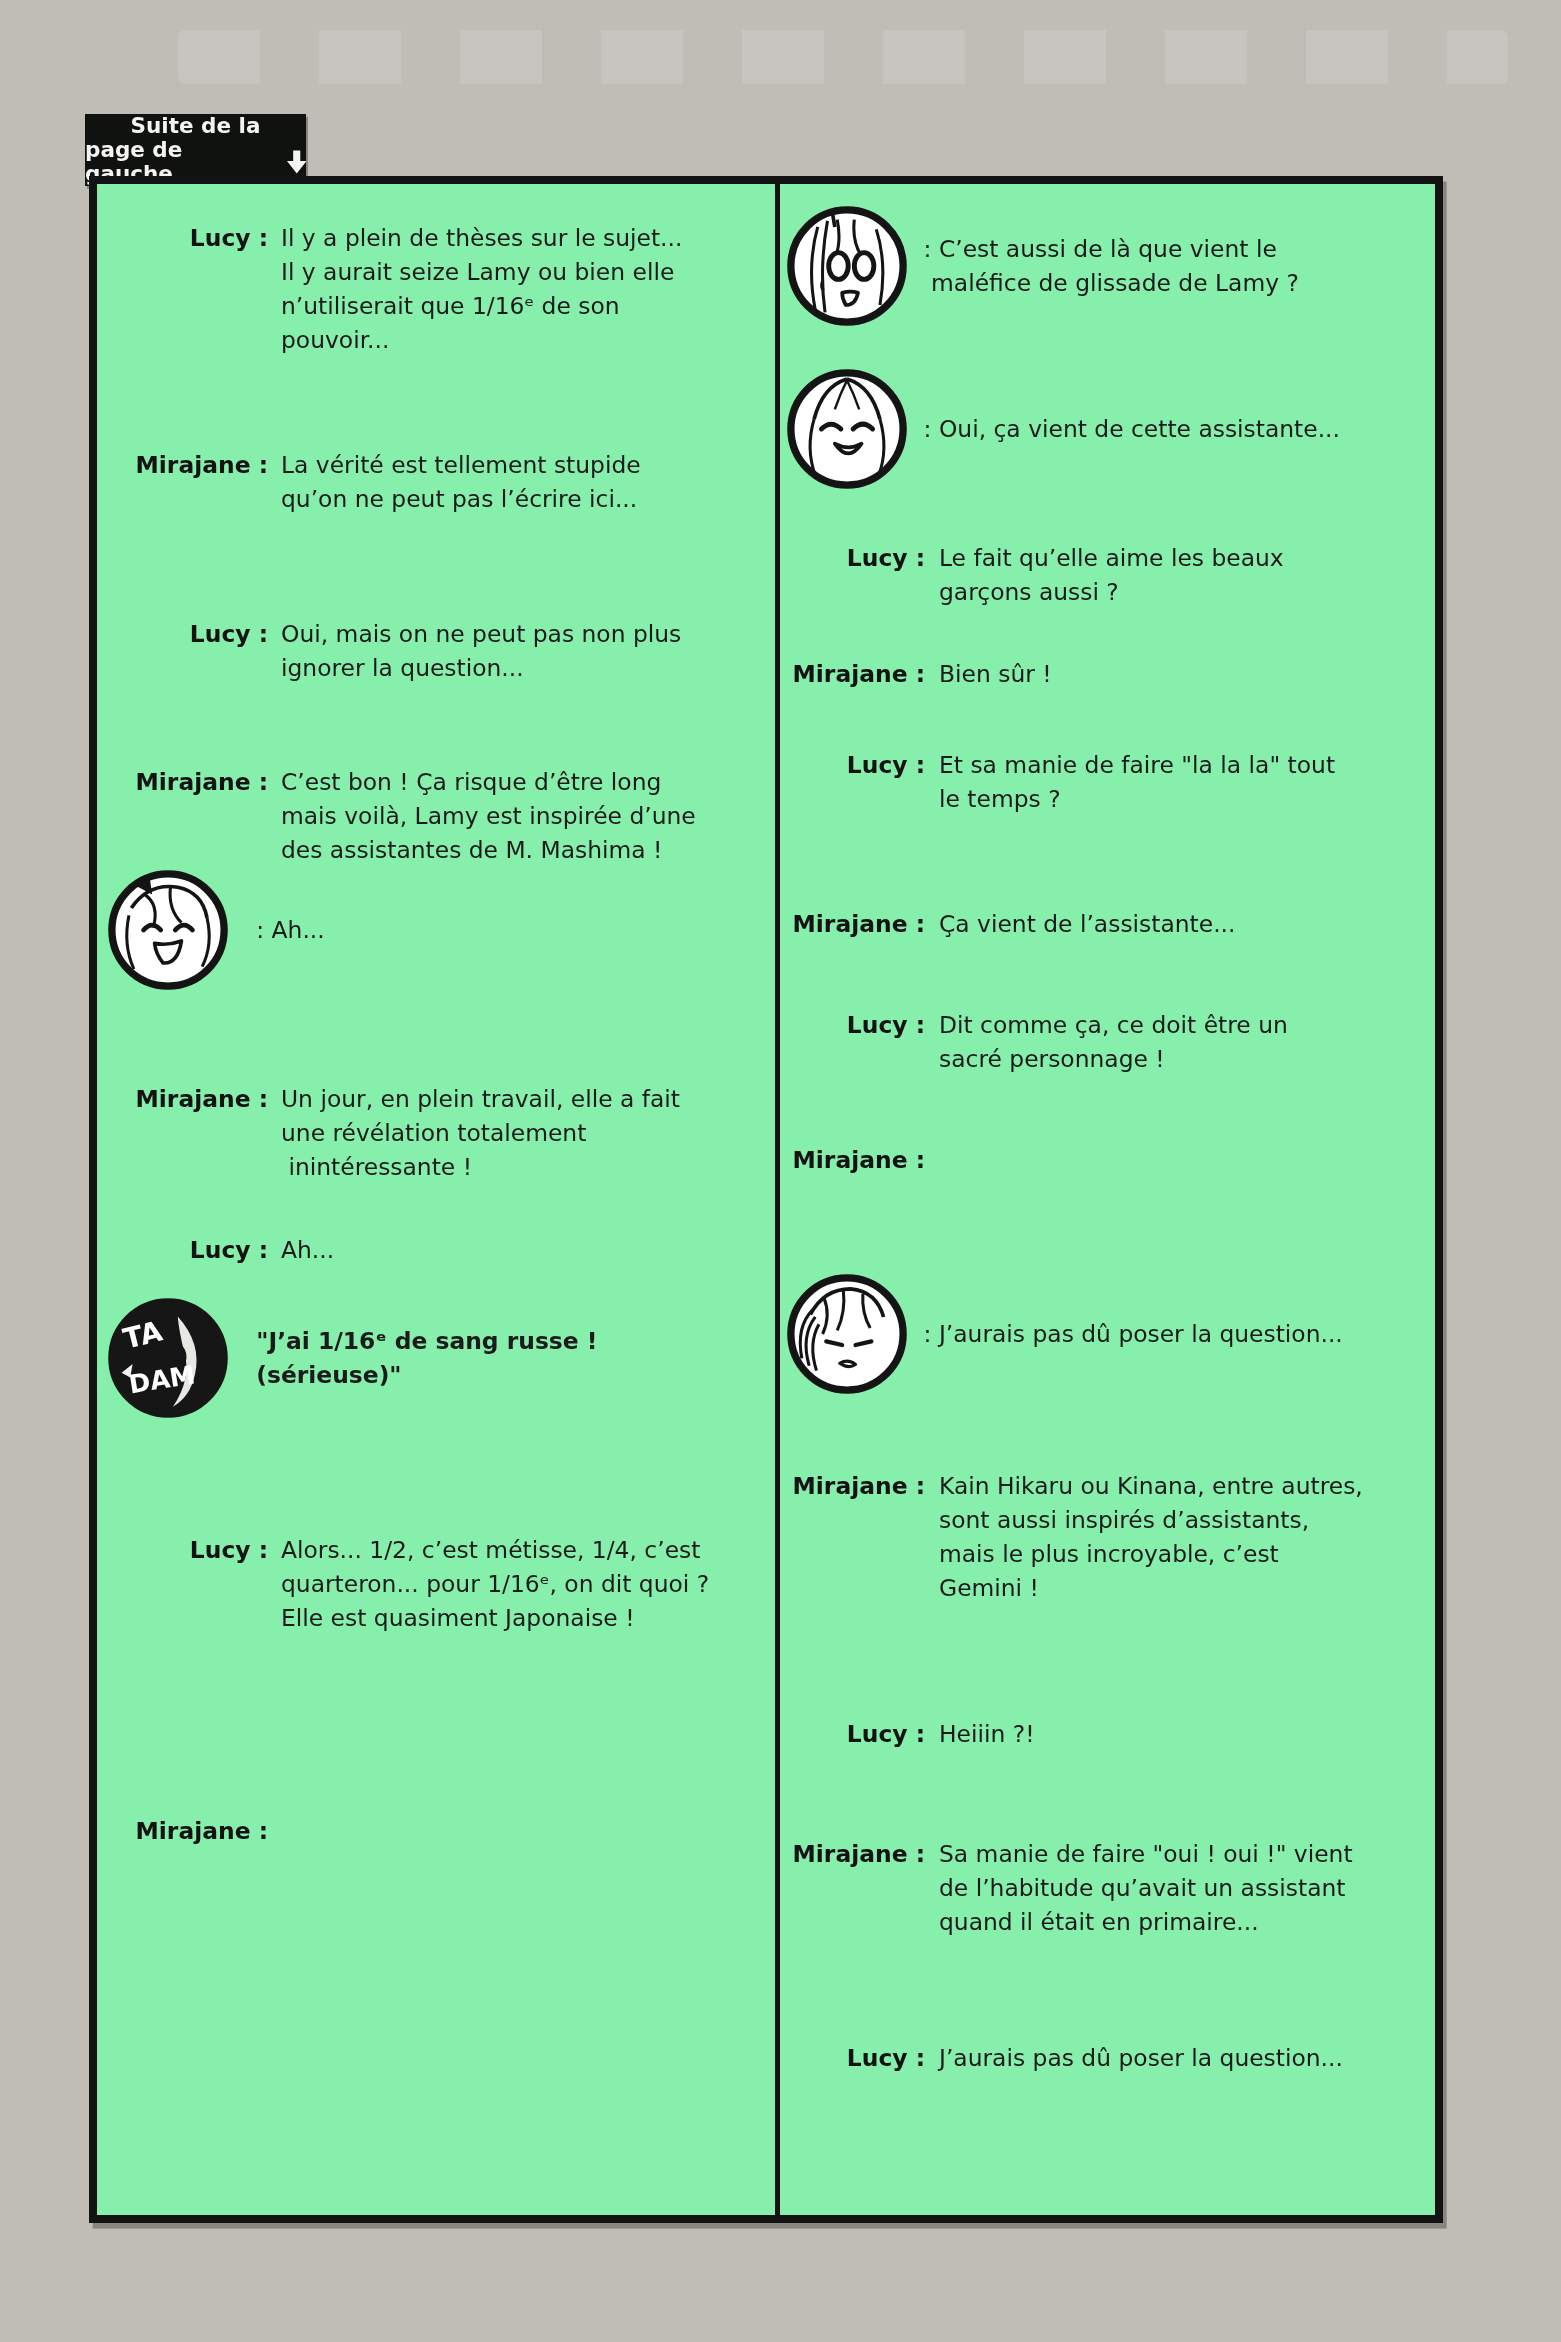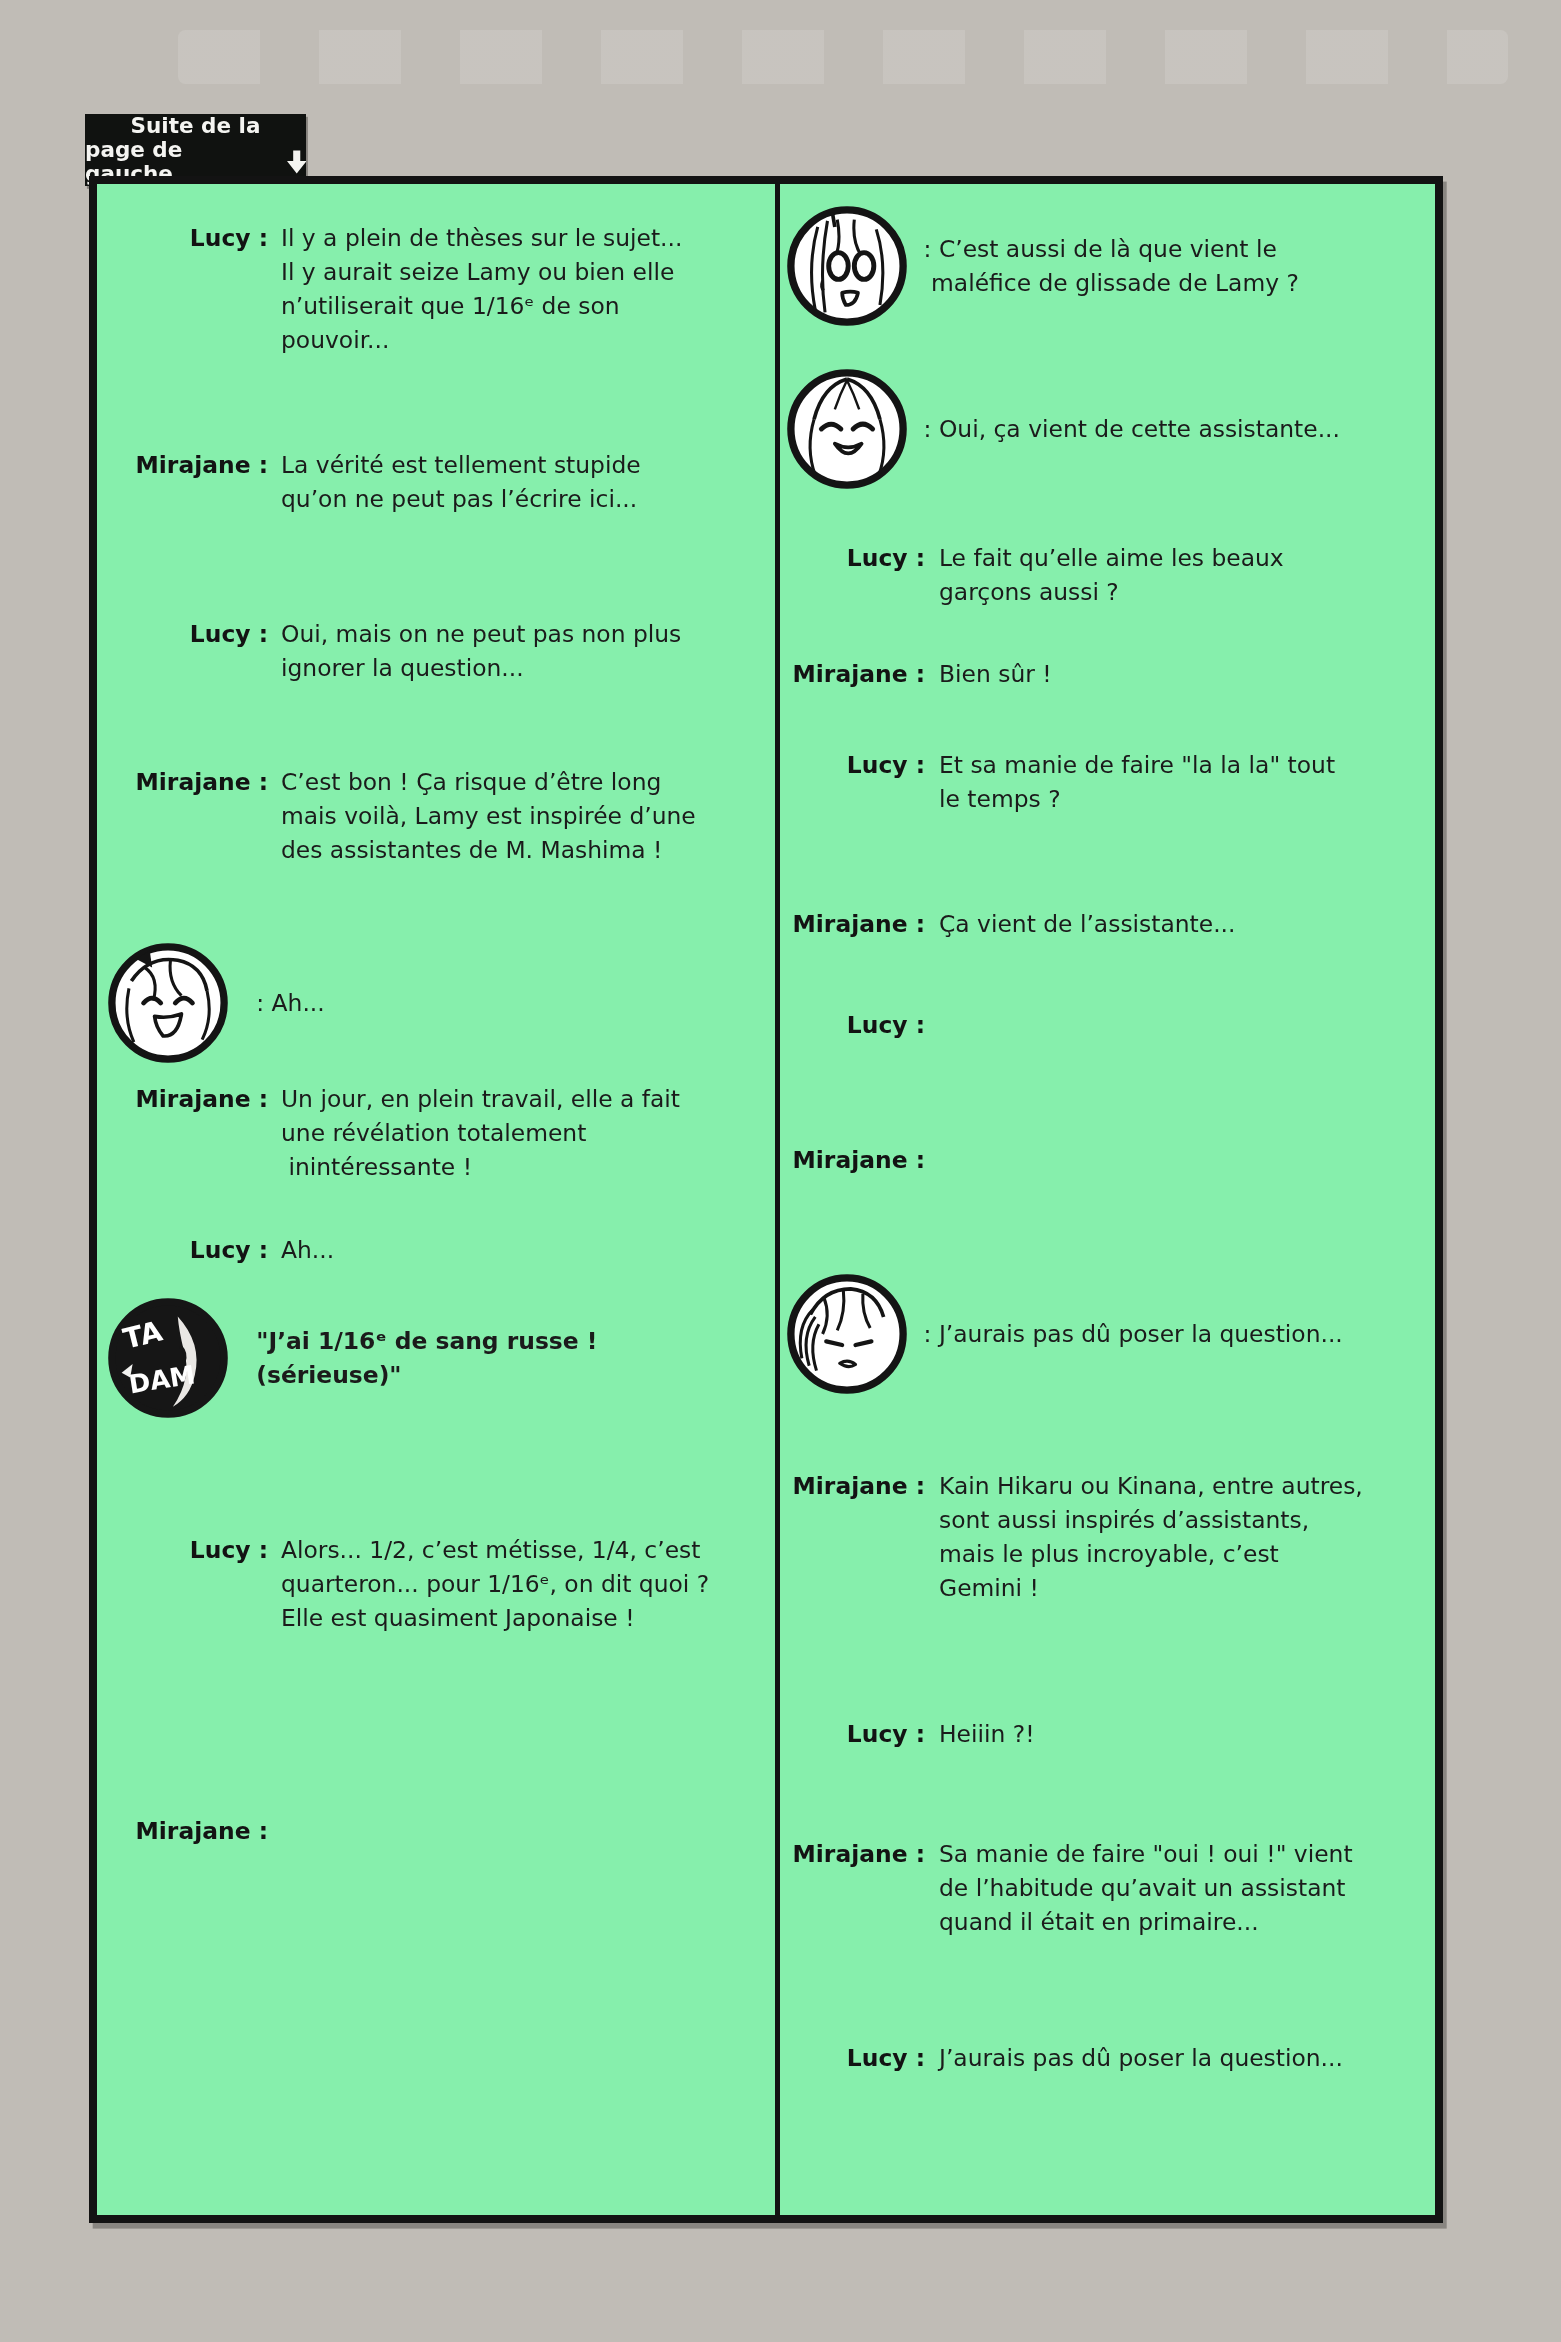--- a/index.html
+++ b/index.html
@@ -84,21 +84,21 @@
       <div class="entry" style="top:433px">
         <div class="speaker">Lucy :</div>
         <div class="text">Oui, mais on ne peut pas non plus<br>ignorer la question...</div>
       </div>
 
       <div class="entry" style="top:581px">
         <div class="speaker">Mirajane :</div>
         <div class="text">C’est bon ! Ça risque d’être long<br>mais voilà, Lamy est inspirée d’une<br>des assistantes de M. Mashima !</div>
       </div>
 
-      <div class="entry icon-entry" style="top:758px">
+      <div class="entry icon-entry" style="top:685px">
         <div class="face">
           <svg viewBox="0 0 100 100">
             <circle cx="50" cy="50" r="46" fill="#ffffff" stroke="#141414" stroke-width="6"></circle>
             <path d="M24 14 L35 7 L37 21 Z" fill="#141414"></path>
             <path d="M20 32 Q34 11 58 15 Q78 19 82 40" fill="none" stroke="#141414" stroke-width="3"></path>
             <path d="M31 21 Q43 29 38 48" fill="none" stroke="#141414" stroke-width="2.5"></path>
             <path d="M52 15 Q50 33 61 44" fill="none" stroke="#141414" stroke-width="2.5"></path>
             <path d="M18 38 Q13 62 22 82" fill="none" stroke="#141414" stroke-width="2.5"></path>
             <path d="M82 40 Q87 62 78 80" fill="none" stroke="#141414" stroke-width="2.5"></path>
             <path d="M30 50 Q37 42 44 50" fill="none" stroke="#141414" stroke-width="4" stroke-linecap="round"></path>
@@ -198,20 +198,21 @@
         <div class="text">Et sa manie de faire "la la la" tout<br>le temps ?</div>
       </div>
 
       <div class="entry" style="top:723px">
         <div class="speaker">Mirajane :</div>
         <div class="text">Ça vient de l’assistante...</div>
       </div>
 
       <div class="entry" style="top:824px">
         <div class="speaker">Lucy :</div>
+        <div class="text">Dit comme ça, ce doit être un<br>sacré personnage !</div>
       </div>
 
       <div class="entry" style="top:959px">
         <div class="speaker">Mirajane :</div>
       </div>
 
       <div class="entry icon-entry" style="top:1089px">
         <div class="face">
           <svg viewBox="0 0 100 100">
             <circle cx="50" cy="50" r="46" fill="#ffffff" stroke="#141414" stroke-width="6"></circle>

